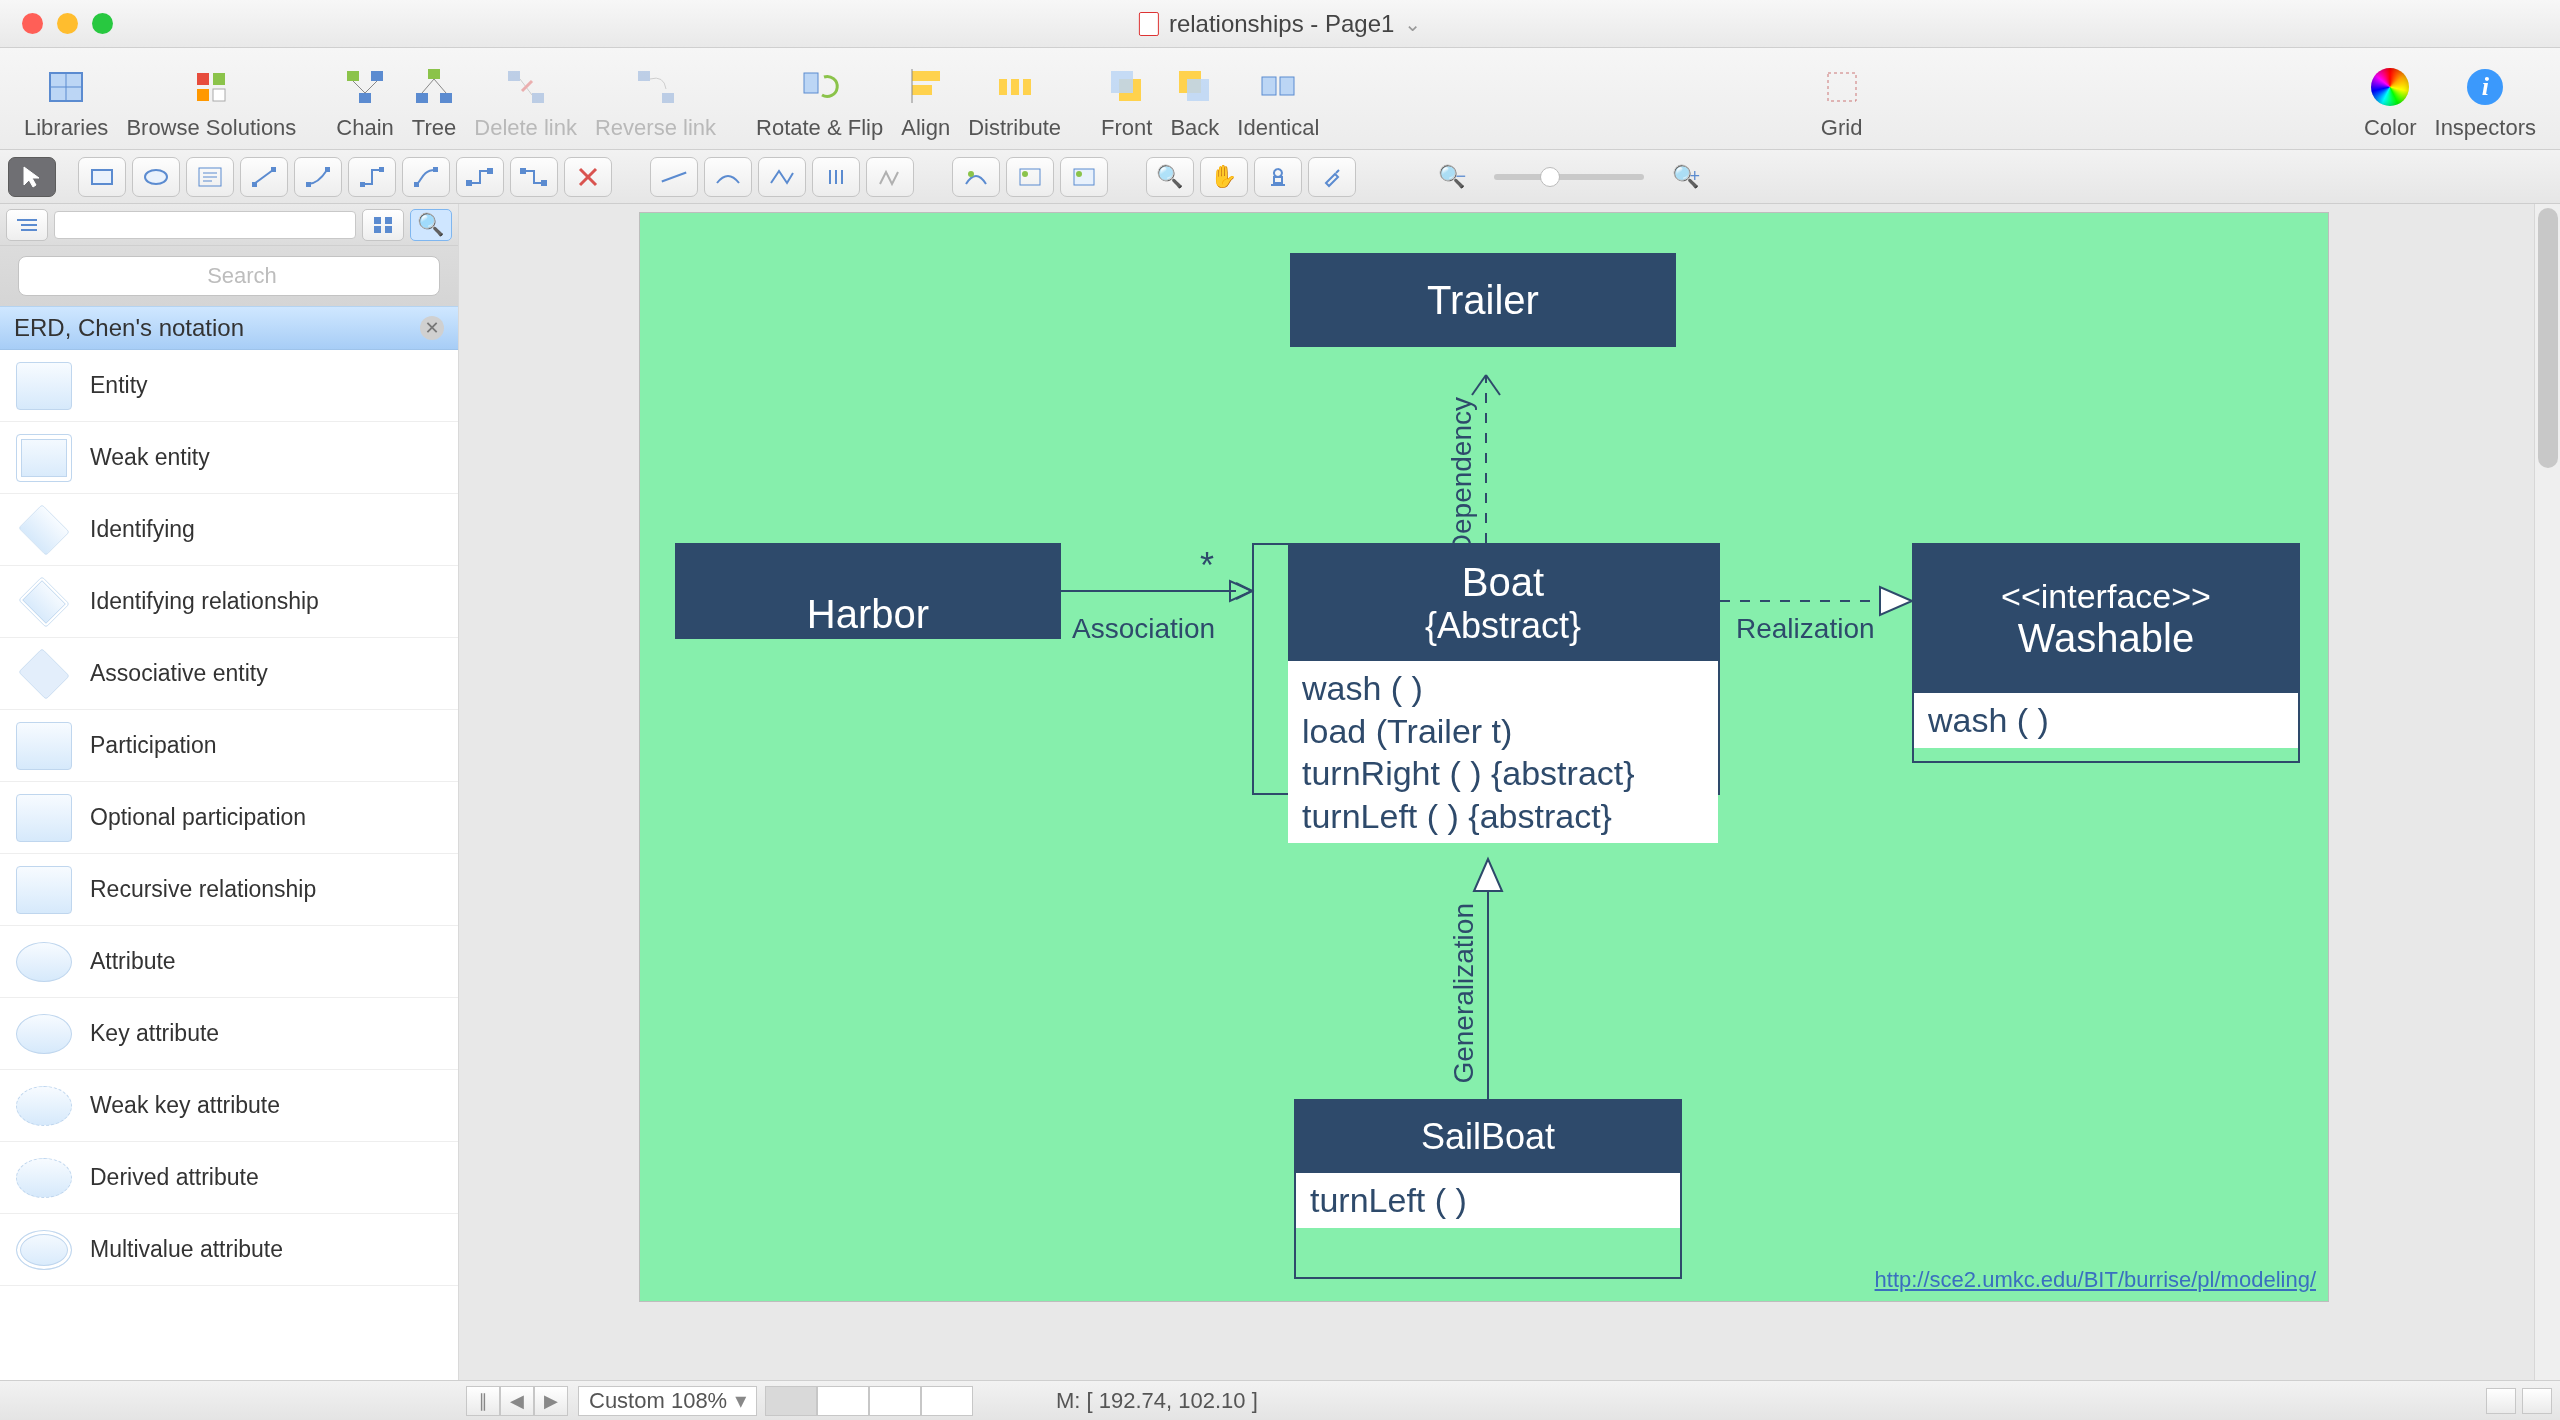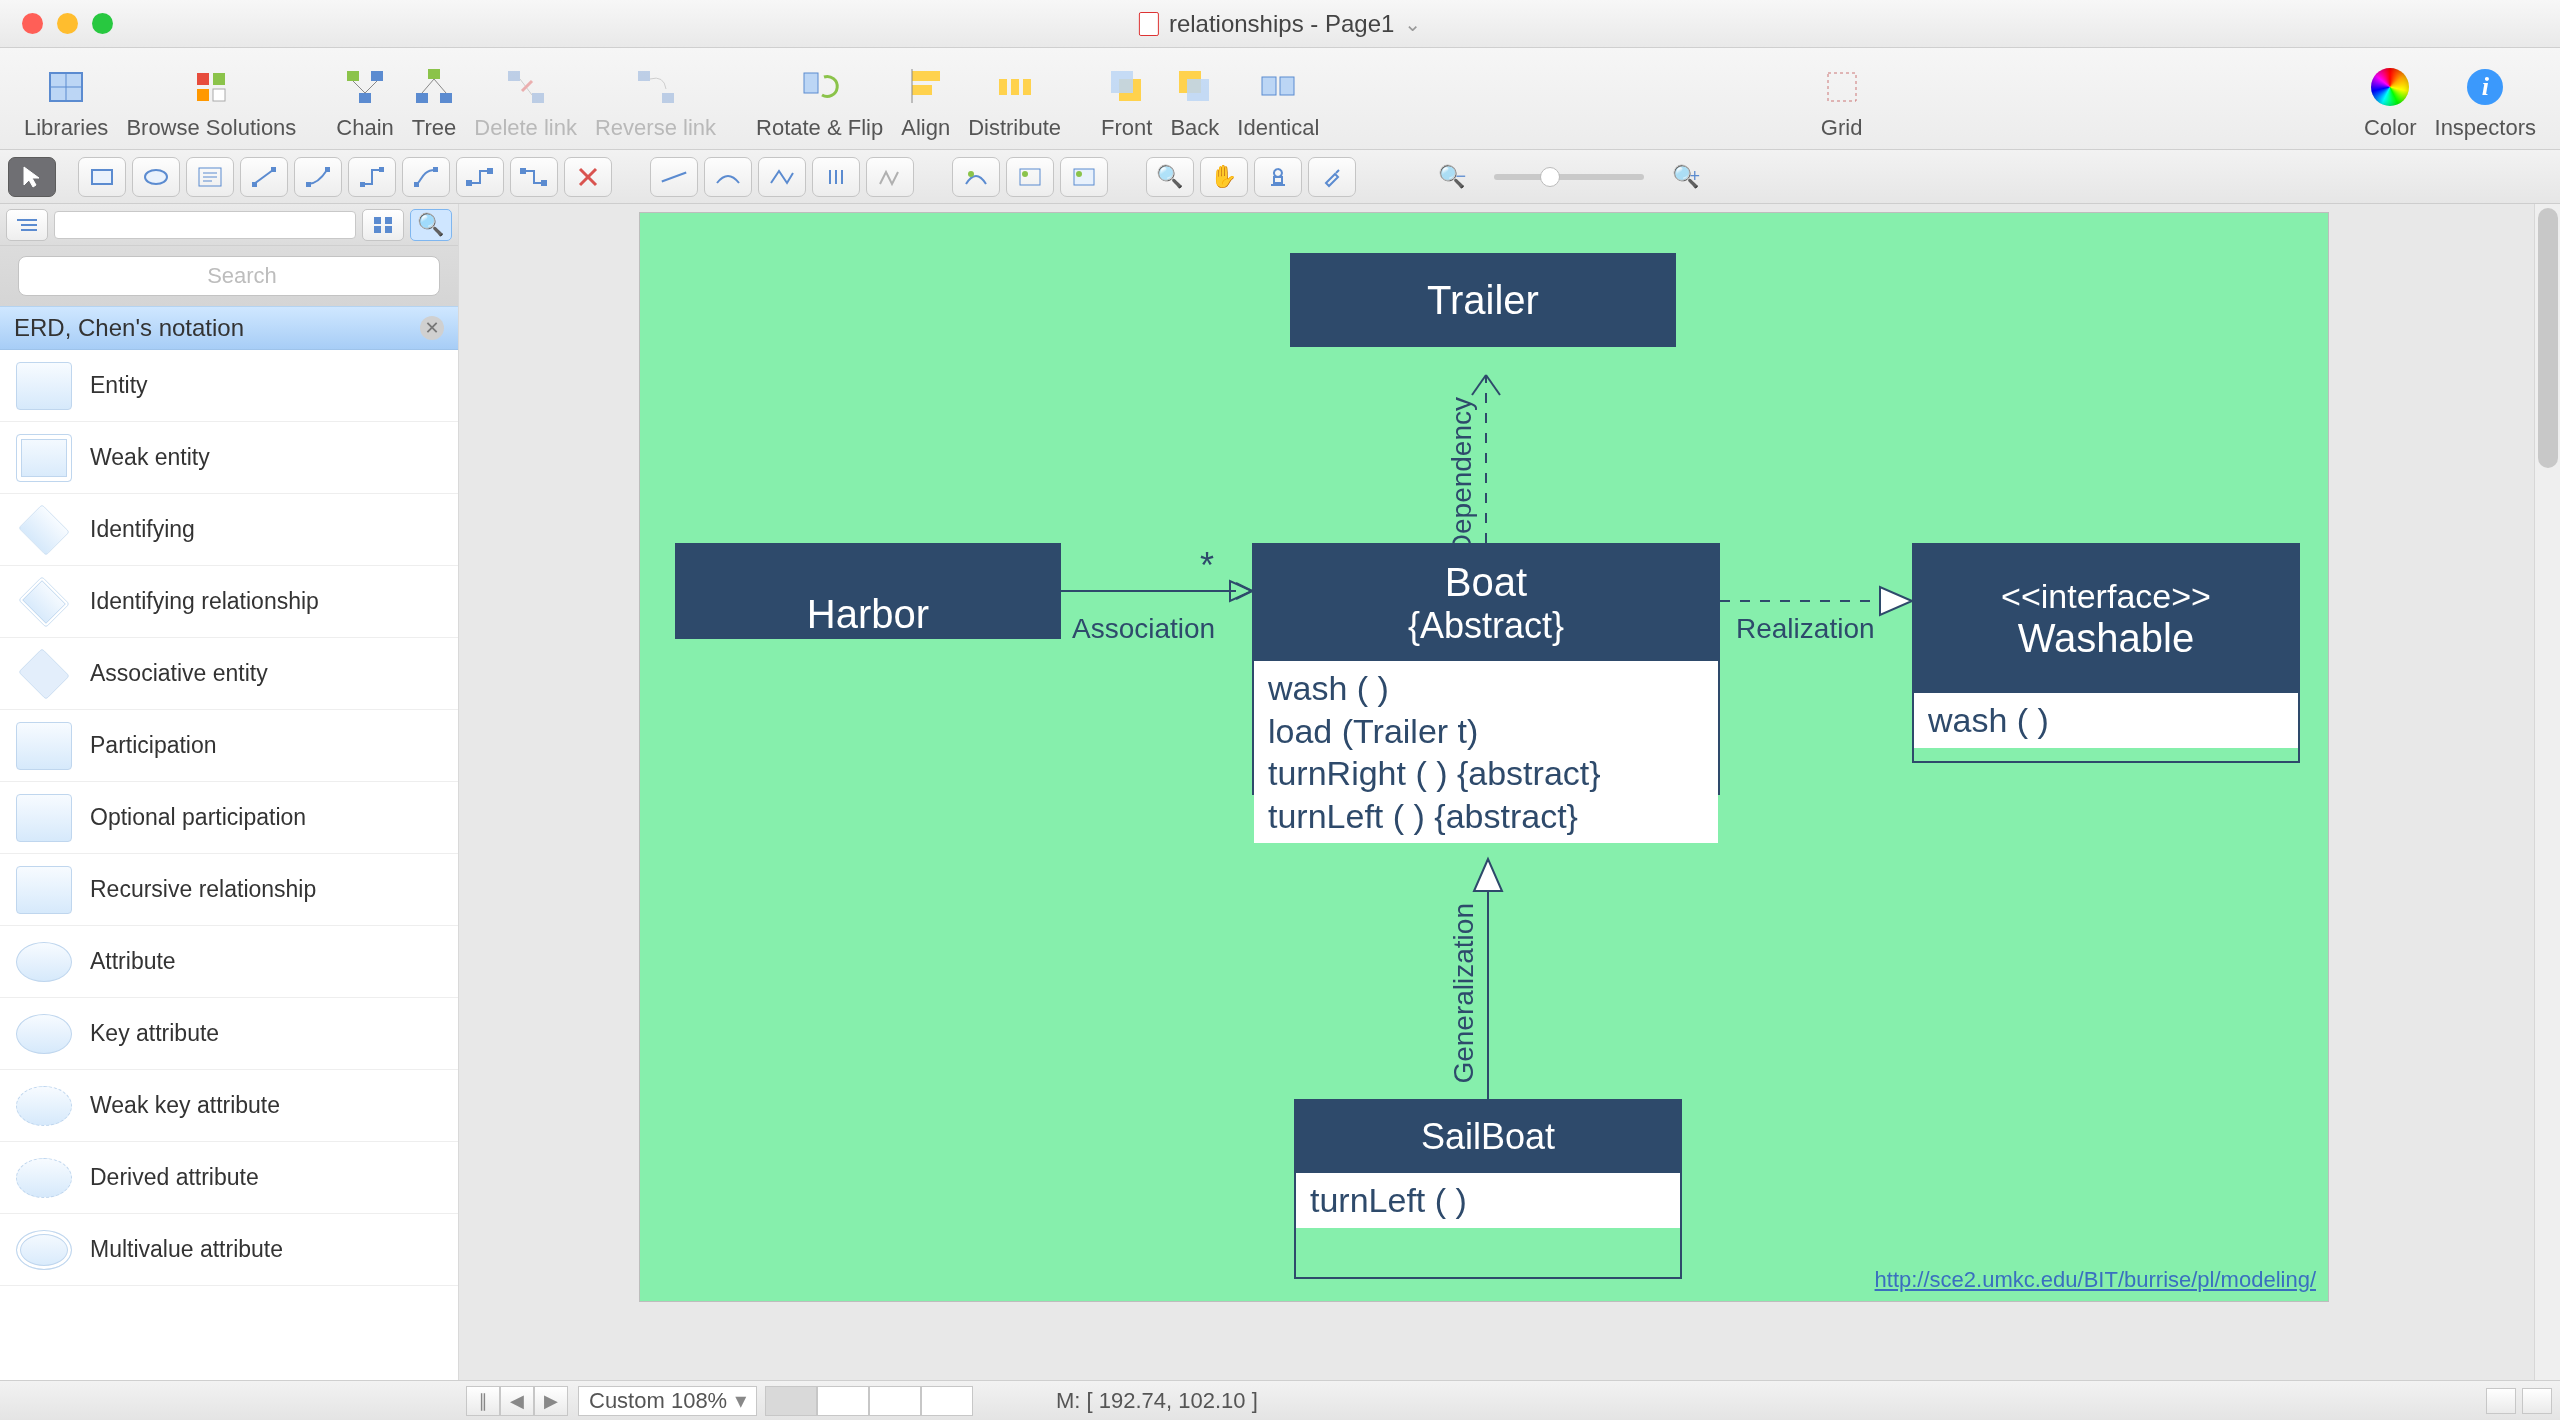--- a/index.html
+++ b/index.html
@@ -537,21 +537,21 @@
               <div class="uml-title">Trailer</div>
             </div>
         </div>
 
         <div class="uml-box" style="left:35px; top:330px; width:386px; height:96px;">
           <div class="uml-head" style="height:100%;justify-content:flex-end;">
               <div class="uml-title">Harbor</div>
             </div>
         </div>
 
-        <div class="uml-box" style="left:612px; top:330px; width:468px; height:252px;">
+        <div class="uml-box" style="left:612px; top:330px; width:468px; height:252px;padding-left:34px;">
           <div class="uml-head" style="height:116px;">
             <div class="uml-title">Boat</div>
             <div class="uml-sub">{Abstract}</div>
           </div>
           <div class="uml-body">
             <div class="uml-method">wash ( )</div>
             <div class="uml-method">load (Trailer t)</div>
             <div class="uml-method">turnRight ( ) {abstract}</div>
             <div class="uml-method">turnLeft ( ) {abstract}</div>
           </div>

